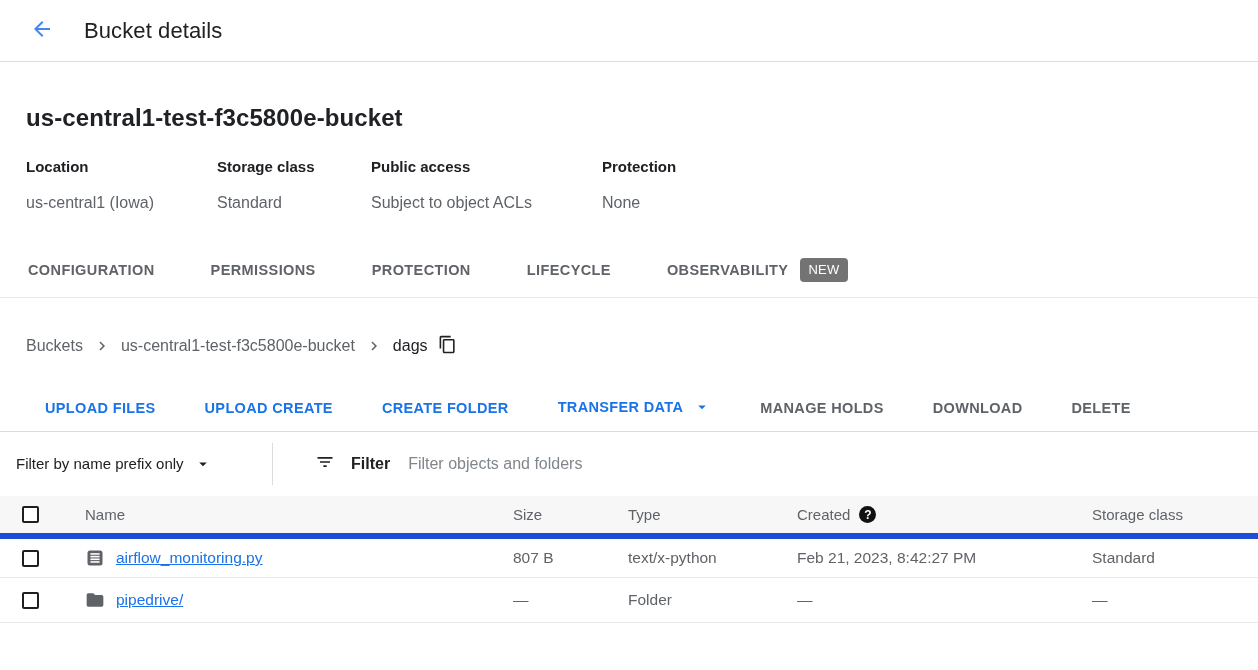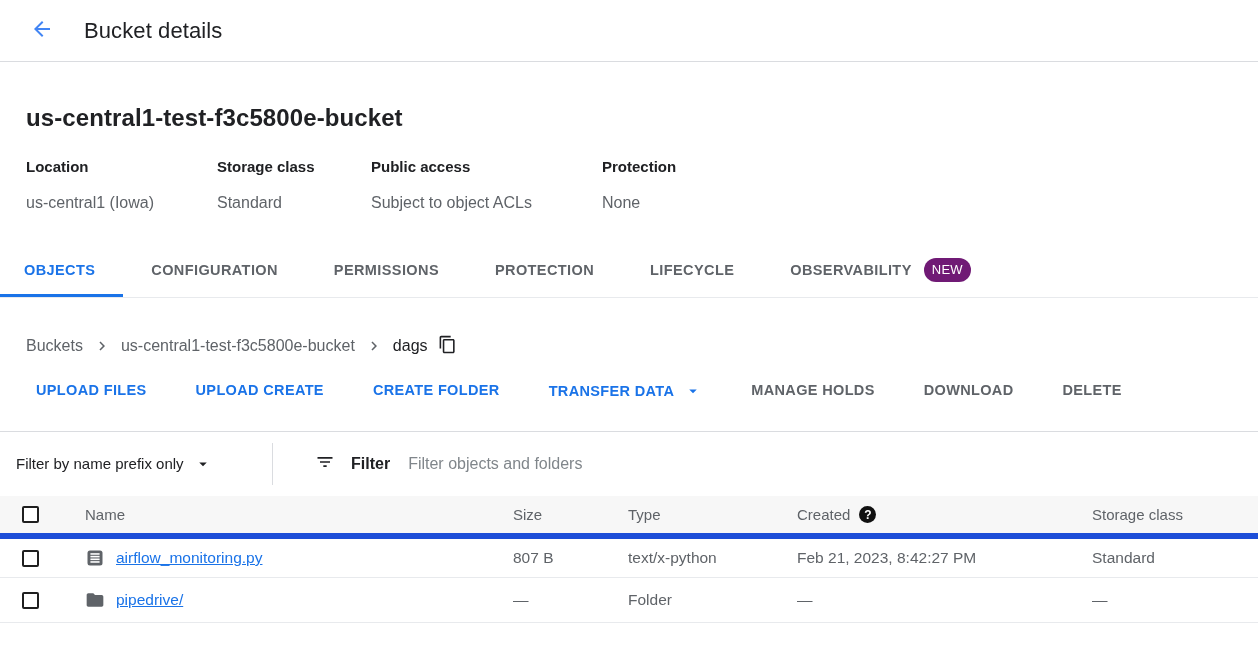--- a/index.html
+++ b/index.html
@@ -50,38 +50,38 @@
   .tab {
     display: flex; align-items: center;
     padding: 0 28px;
     font-size: 14.5px; font-weight: 700; letter-spacing: 0.4px;
     color: #5f6368; cursor: pointer;
     border-bottom: 3px solid transparent;
   }
   .tab.first { padding-left: 24px; }
   .tab.active { color: #1a73e8; border-bottom-color: #1a73e8; }
   .new-badge {
-    background: #701a75; color: #fff;
+    background: #737373; color: #fff;
     font-size: 13px; font-weight: 400; letter-spacing: 0.3px;
-    padding: 4px 8px 5px; border-radius: 12px; margin-left: 12px;
+    padding: 4px 8px 5px; border-radius: 4px; margin-left: 12px;
   }
   
   .breadcrumb {
     display: flex; align-items: center;
     padding: 0 26px; margin-top: 36px; height: 24px;
     font-size: 16px; color: #5f6368;
   }
   .crumb { cursor: pointer; }
   .crumb.current { color: #202124; cursor: default; }
   .crumb-sep { display: flex; align-items: center; margin: 0 10px; }
   .copy-btn { display: flex; align-items: center; margin-left: 10px; cursor: pointer; }
   
   .actions {
-    display: flex; align-items: flex-start;
-    padding-left: 36px; margin-top: 24px; height: 34px;
+    display: flex; align-items: flex-end;
+    padding-left: 45px; margin-top: 24px; height: 34px;
     white-space: nowrap; overflow: hidden;
   }
   .action {
     font-size: 14.5px; font-weight: 700; letter-spacing: 0.35px;
     margin-right: 49px; cursor: pointer;
     display: flex; align-items: center;
   }
   .action.primary { color: #1a73e8; }
   .action.secondary { color: #5f6368; }
   .action .caret { margin-left: 10px; display: flex; align-items: center; }
@@ -175,23 +175,20 @@
       <div class="meta-value">Subject to object ACLs</div>
     </div>
     <div>
       <div class="meta-label">Protection</div>
       <div class="meta-value">None</div>
     </div>
   </div>
 </div>
 
 <div class="tabs">
-  <div class="tab first active">
-    <span>OBJECTS</span>
-  </div>
   <div class="tab">
     <span>CONFIGURATION</span>
   </div>
   <div class="tab">
     <span>PERMISSIONS</span>
   </div>
   <div class="tab">
     <span>PROTECTION</span>
   </div>
   <div class="tab">

